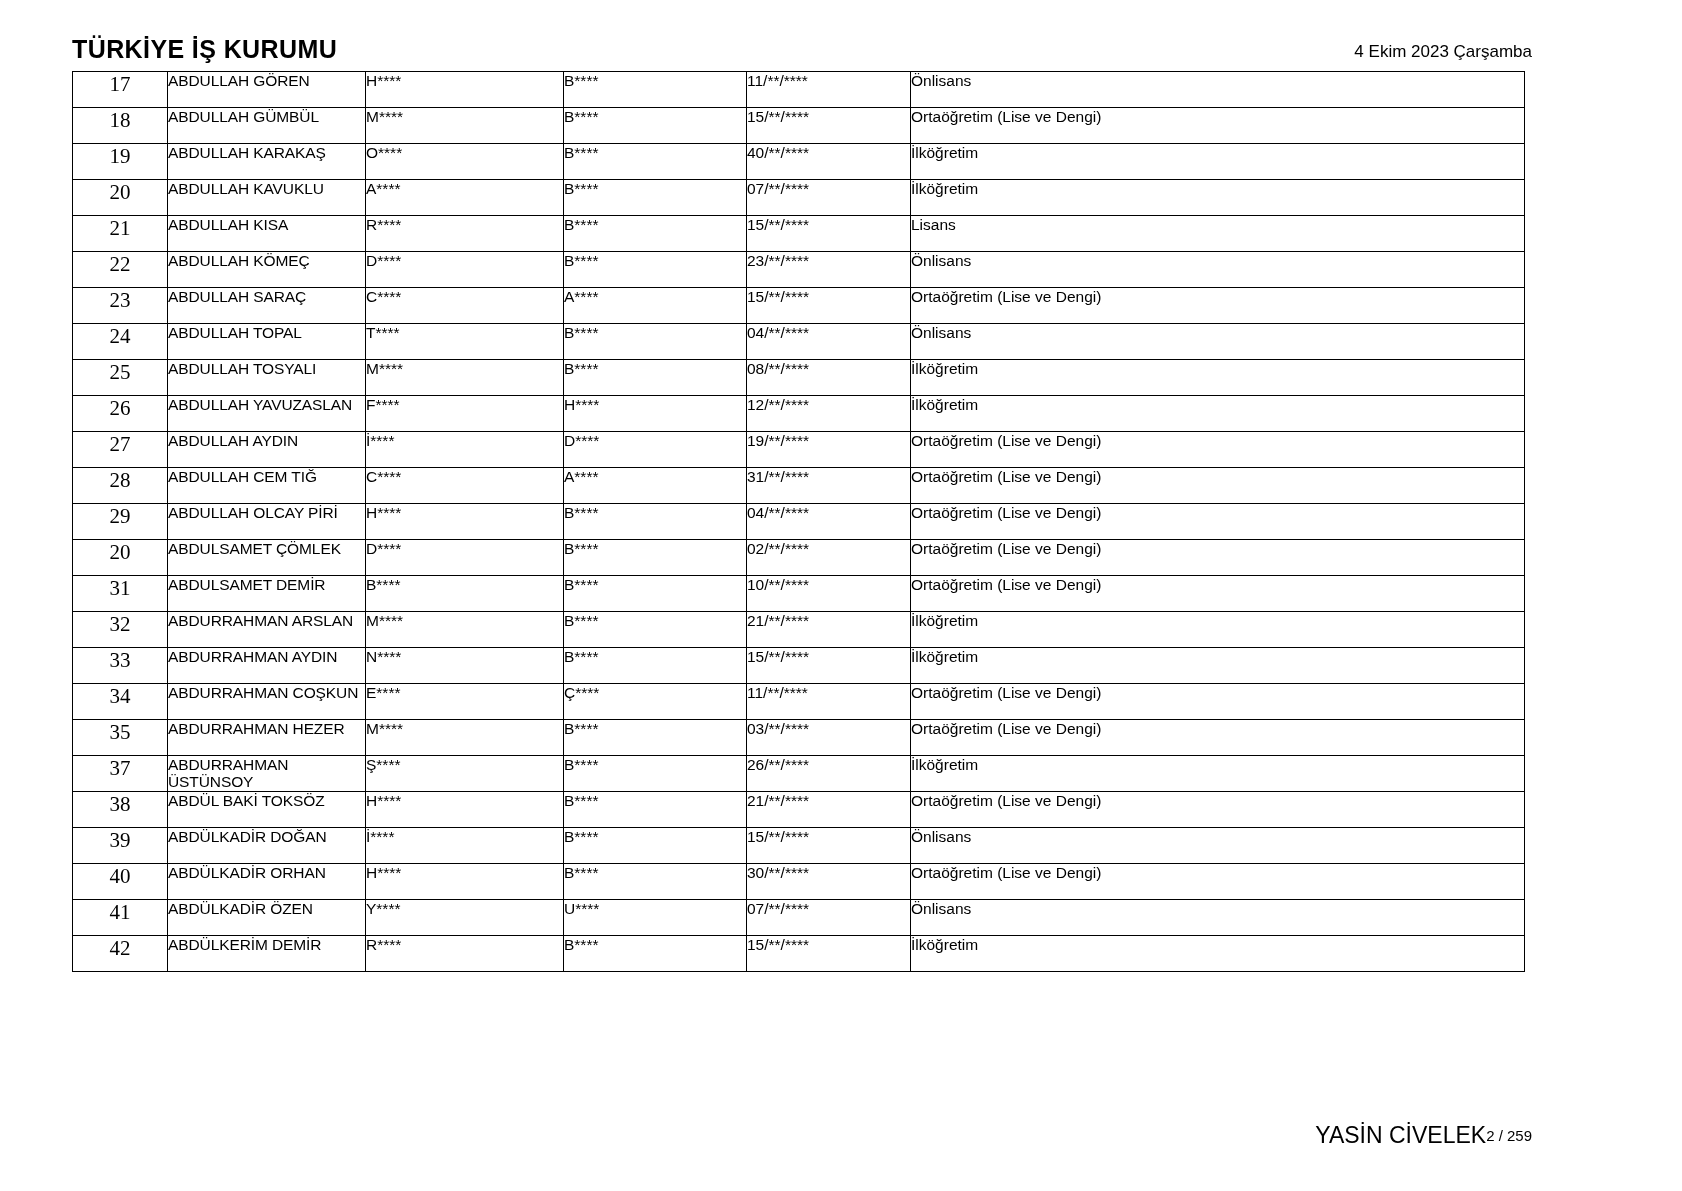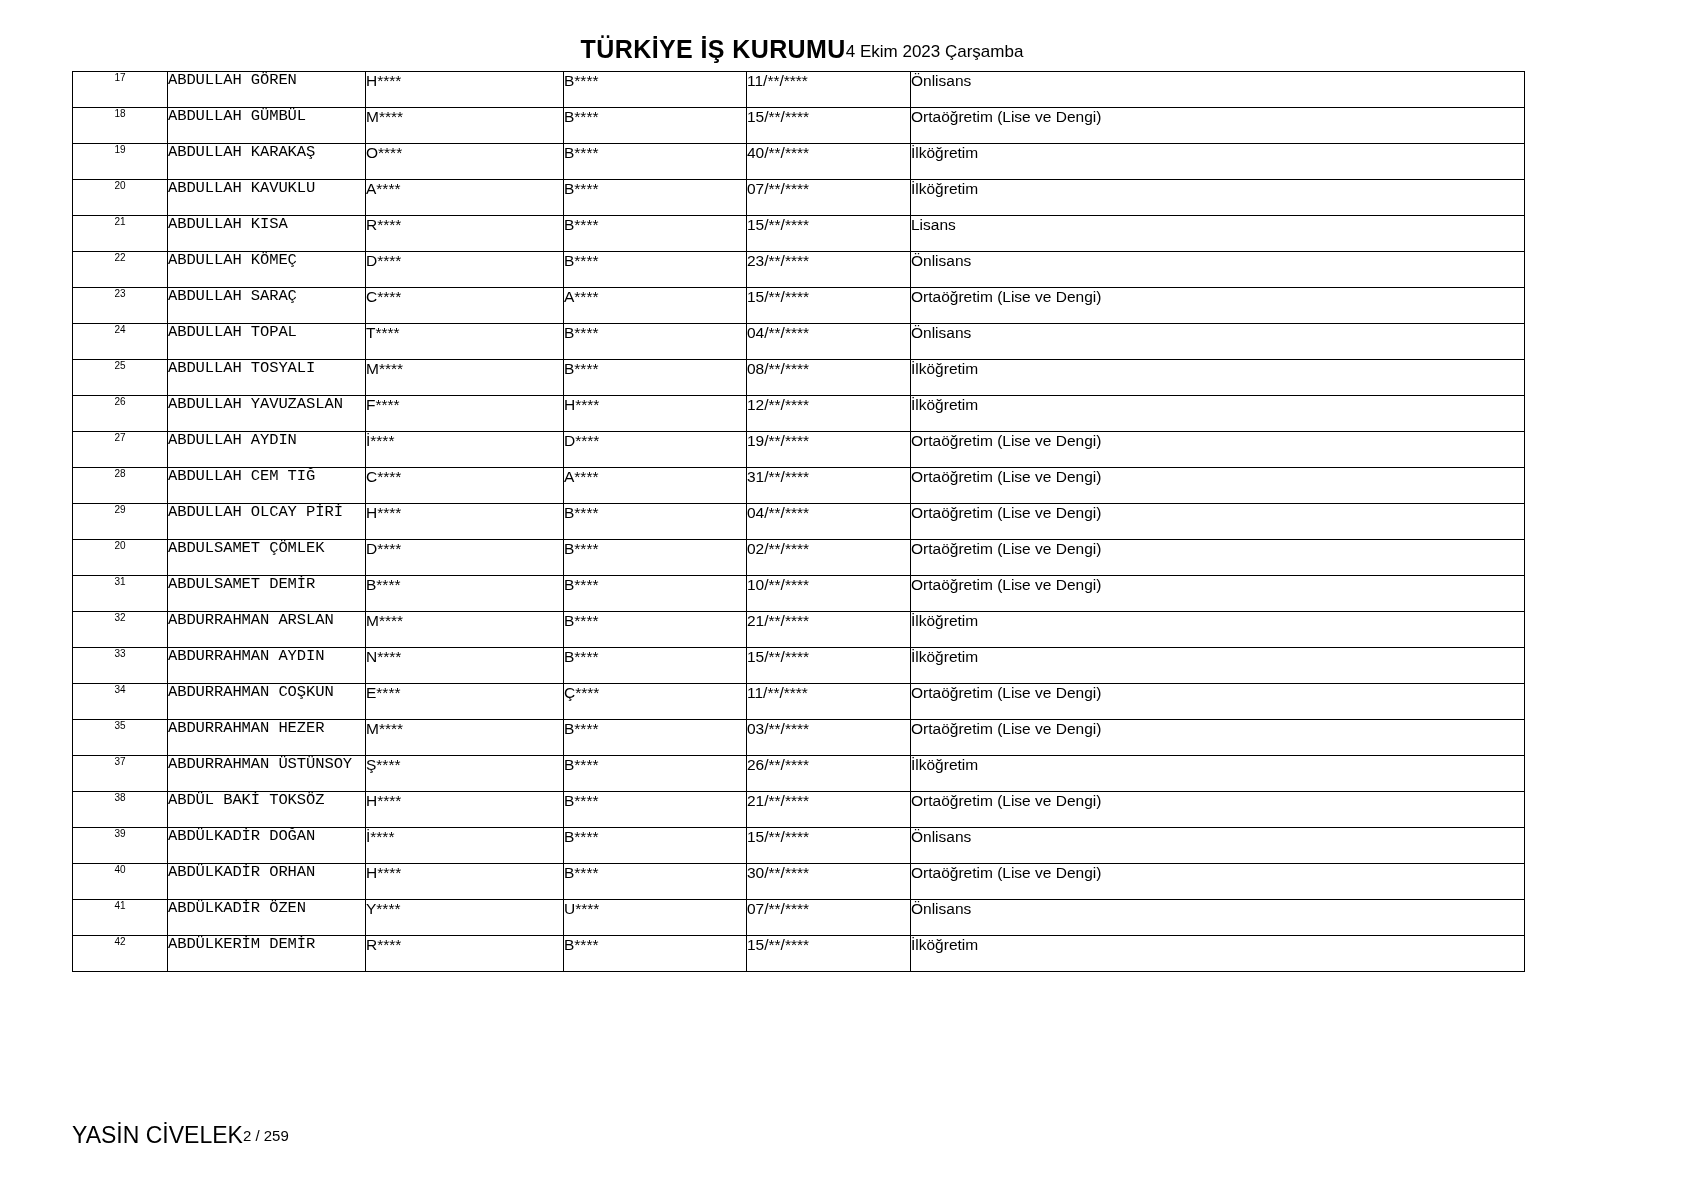--- a/index.html
+++ b/index.html
@@ -26,21 +26,21 @@
 
   
   .page-header {
     position: absolute;
     left: 72px;
     top: 28px;
     width: 1460px;
     height: 34px;
     display: flex;
     align-items: flex-end;
-    justify-content: center;
+    justify-content: space-between;
   }
   .org-title {
     font-size: 25px;
     font-weight: bold;
     letter-spacing: 0.4px;
     line-height: 1;
     white-space: nowrap;
   }
   .header-date {
     font-size: 17px;
@@ -73,45 +73,46 @@
   .c-no     { width: 95px;  }
   .c-name   { width: 198px; }
   .c-father { width: 198px; }
   .c-mother { width: 183px; }
   .c-birth  { width: 164px; }
   .c-edu    { width: 614px; }
 
   td.cell-no {
     text-align: center;
     padding-top: 8px;
-    font-size: 10px;
+    font-size: 21px;
+    font-family: Liberation Serif, serif;
   }
   td.cell-name,
   td.cell-father,
   td.cell-mother,
   td.cell-edu {
     padding: 5px 0 0 5px;
     line-height: 1.12;
   }
   td.cell-birth {
     padding: 5px 3px 0 0;
     white-space: nowrap;
   }
-  td.cell-name { letter-spacing: -0.1px; font-family: Liberation Mono, monospace; }
+  td.cell-name { letter-spacing: -0.1px; }
   .tall td { height: 52px; }
 
   
   .page-footer {
     position: absolute;
     left: 72px;
     top: 1124px;
     width: 1460px;
     display: flex;
     align-items: center;
-    justify-content: flex-start;
+    justify-content: flex-end;
   }
   .footer-name {
     font-size: 23px;
     line-height: 1;
     white-space: nowrap;
   }
   .footer-page {
     font-size: 15px;
     line-height: 1;
     white-space: nowrap;

